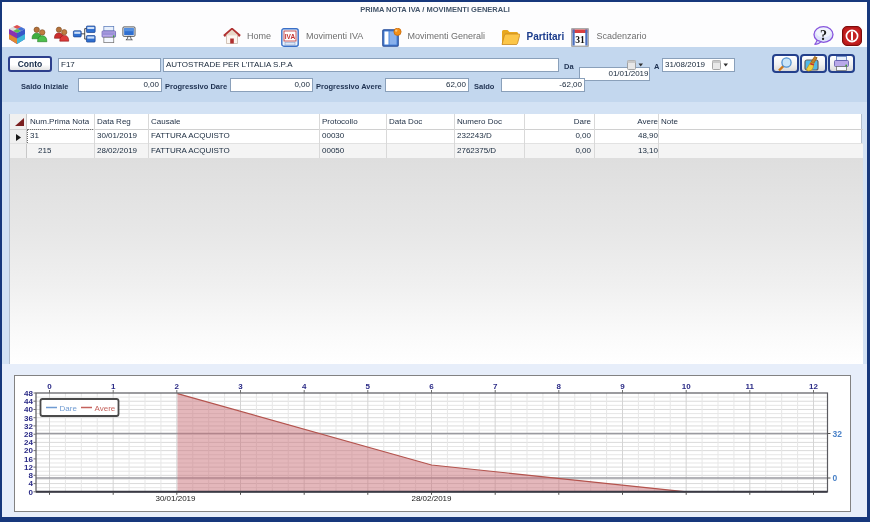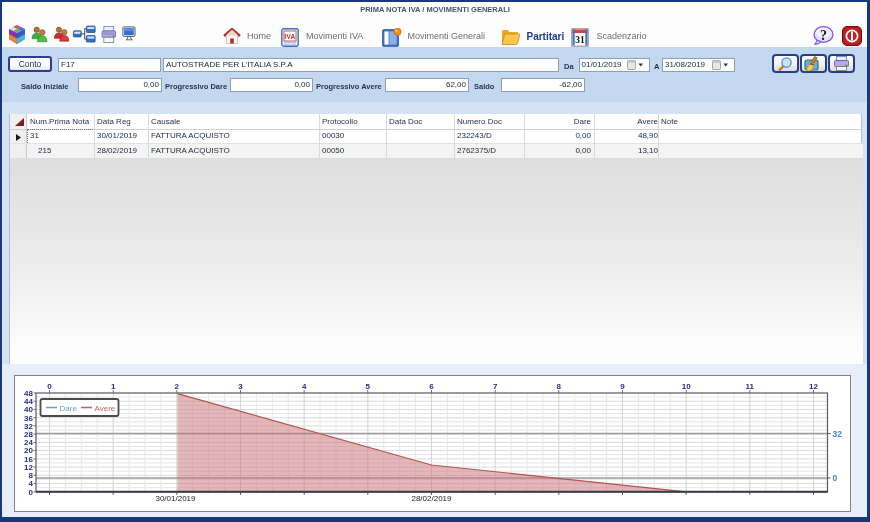--- a/index.html
+++ b/index.html
@@ -135,25 +135,25 @@
   <svg class="abs" style="left:839px;top:23px" width="20" height="20" viewBox="0 0 20 20">
     <rect x="0.5" y="0.5" width="19" height="19" rx="4.5" fill="#b41818" stroke="#7c0c0c" stroke-width="1"></rect>
     <rect x="2.2" y="2.2" width="15.6" height="15.6" rx="3.5" fill="#c42020"></rect>
     <circle cx="10" cy="10" r="5.6" fill="none" stroke="#ffffff" stroke-width="1.7"></circle>
     <rect x="9" y="5.5" width="2" height="9" fill="#ffffff"></rect>
   </svg>
 
   <div id="formpanel" class="abs"></div>
 
   <div class="abs" style="left:5px;top:52.5px;width:44px;height:16.5px;border:2px solid #2c3f8c;border-radius:3px;background:linear-gradient(#ffffff 55%,#e4e4e4 100%);
-       font-size:8.5px;font-weight:normal;color:#152a48;text-align:center;line-height:13px;box-sizing:border-box;">Conto</div>
+       font-size:8.5px;font-weight:bold;color:#152a48;text-align:center;line-height:13px;box-sizing:border-box;">Conto</div>
   <div class="abs tbox" style="left:55px;top:55px;width:99px;height:12px;padding-left:2px;">F17</div>
   <div class="abs tbox" style="left:160px;top:55px;width:392px;height:12px;padding-left:2px;">AUTOSTRADE PER L'ITALIA S.P.A</div>
   <div class="abs lbl" style="left:561px;top:59px;">Da</div>
-  <div class="abs tbox" style="left:575.5px;top:55px;width:67px;height:12px;padding-left:2px;">01/01/2019</div>
+  <div class="abs tbox" style="left:575.5px;top:64px;width:67px;height:12px;padding-left:2px;text-align:right;">01/01/2019</div>
   <svg class="abs" style="left:624px;top:56.5px" width="17" height="10" viewBox="0 0 17 10">
     <rect x="0.5" y="0.5" width="8" height="9" rx="1" fill="#e8e8e8" stroke="#909090" stroke-width="0.8"></rect>
     <rect x="0.5" y="0.5" width="8" height="2.5" fill="#c8c8c8"></rect>
     <path d="M11.5,3.5 L16,3.5 L13.7,6.5 Z" fill="#303030"></path>
   </svg>
   <div class="abs lbl" style="left:651px;top:59px;">A</div>
   <div class="abs tbox" style="left:659px;top:55px;width:69px;height:12px;padding-left:2px;">31/08/2019</div>
   <svg class="abs" style="left:709px;top:56.5px" width="17" height="10" viewBox="0 0 17 10">
     <rect x="0.5" y="0.5" width="8" height="9" rx="1" fill="#e8e8e8" stroke="#909090" stroke-width="0.8"></rect>
     <rect x="0.5" y="0.5" width="8" height="2.5" fill="#c8c8c8"></rect>

